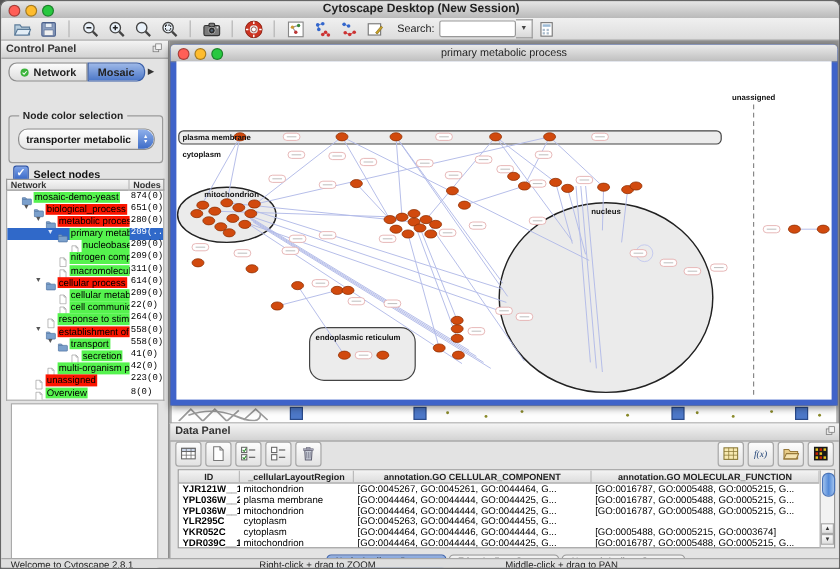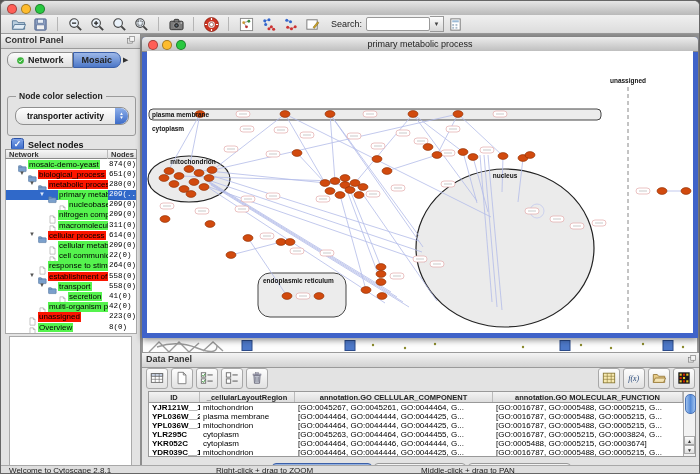--- a/index.html
+++ b/index.html
@@ -106,20 +106,21 @@
 <body>
 
 <div id="app">
 
   <div id="titlebar">
     <div class="lights">
       <span class="light l-red"></span>
       <span class="light l-yel"></span>
       <span class="light l-grn"></span>
     </div>
+    <div class="title">Cytoscape Desktop (New Session)</div>
   </div>
 
   <div id="toolbar">
     <span id="tb-items" style="display:flex;align-items:center;">
         <span class="tbtn icon">
           <svg viewBox="0 0 16 16">
             <path d="M1.5 13V4h4.5L7.5 6h7v7z" fill="#b9cede" stroke="#5b7b99"></path>
             <path d="M1.5 13l2.3-5h11.7l-2.3 5z" fill="#e2edf6" stroke="#5b7b99"></path>
           </svg>
         </span>
@@ -263,21 +264,21 @@
         <span>Network</span>
       </span>
       <span class="cp-tab sel">
         <span>Mosaic</span>
       </span>
       <span id="cp-tab-more">▶</span>
     </div>
     <div id="groupbox">
       <span id="groupbox-label">Node color selection</span>
       <span id="combo">
-        <span class="val">transporter activity</span>
+        <span class="val">transporter metabolic</span>
         <span class="step">
             <span>▲</span>
             <span>▼</span>
           </span>
       </span>
     </div>
     <div id="selectnodes">
       <span id="sn-box">✓</span>
       <span id="sn-label">Select nodes</span>
     </div>
@@ -763,21 +764,20 @@
           <div class="td-row">
             <div class="td id" style="width:51px">YPL036W__1</div>
             <div class="td" style="width:95px">mitochondrion</div>
             <div class="td" style="width:198px">[GO:0044464, GO:0044444, GO:0044425, G...</div>
             <div class="td" style="width:190px">[GO:0016787, GO:0005488, GO:0005215, G...</div>
           </div>
           <div class="td-row">
             <div class="td id" style="width:51px">YLR295C</div>
             <div class="td" style="width:95px">cytoplasm</div>
             <div class="td" style="width:198px">[GO:0045263, GO:0044464, GO:0044455, G...</div>
-            <div class="td" style="width:190px">[GO:0016787, GO:0005215, GO:0003824, G...</div>
           </div>
           <div class="td-row">
             <div class="td id" style="width:51px">YKR052C</div>
             <div class="td" style="width:95px">cytoplasm</div>
             <div class="td" style="width:198px">[GO:0044464, GO:0044446, GO:0044444, G...</div>
             <div class="td" style="width:190px">[GO:0005488, GO:0005215, GO:0003674]</div>
           </div>
           <div class="td-row">
             <div class="td id" style="width:51px">YDR039C__1</div>
             <div class="td" style="width:95px">mitochondrion</div>

